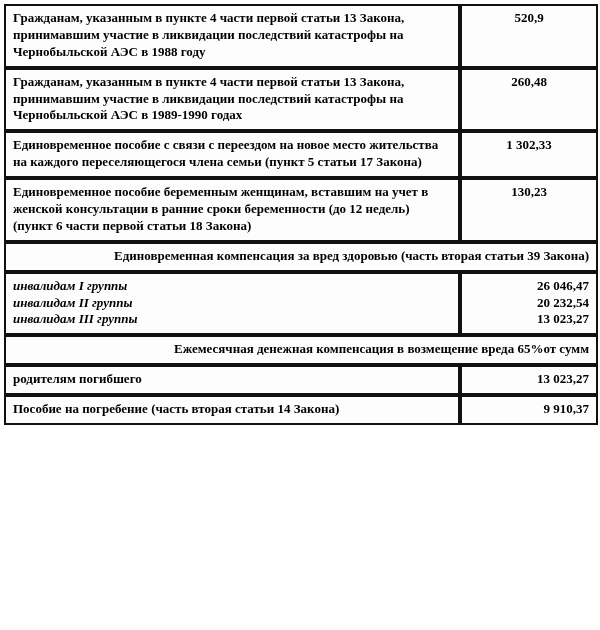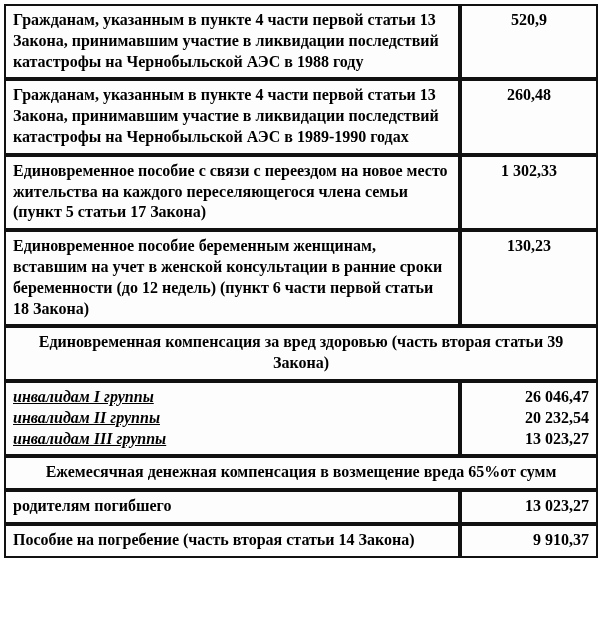--- a/index.html
+++ b/index.html
@@ -31,21 +31,21 @@
     border-collapse: separate;
     border-spacing: 0;
     table-layout: fixed;
     background: #ffffff;
   }
 
   table.comp-table td {
     border: 2px solid #111111;
     background: #fdfdfd;
     padding: 4px 7px 5px 7px;
-    font-size: 16px;
+    font-size: 13px;
     font-weight: bold;
     line-height: 1.30;
     vertical-align: top;
     box-sizing: border-box;
     word-wrap: break-word;
   }
 
   
   col.c-desc { width: 456px; }
   col.c-val  { width: 138px; }
@@ -75,30 +75,30 @@
   }
   td.val-mid-right {
     text-align: right;
     vertical-align: middle;
     border-left-width: 3px;
     padding-right: 9px;
   }
 
   
   td.full {
-    text-align: center;
+    text-align: right;
   }
 
   td.tight {
     padding-top: 3px;
     padding-bottom: 3px;
   }
 
   .num-line { display: block; white-space: nowrap; }
-  .txt-line { display: block; text-decoration: underline; }
+  .txt-line { display: block; }
 </style>
 </head>
 <body>
 
 <div class="sheet">
   <table class="comp-table">
     <colgroup>
       <col class="c-desc">
       <col class="c-val">
     </colgroup>

